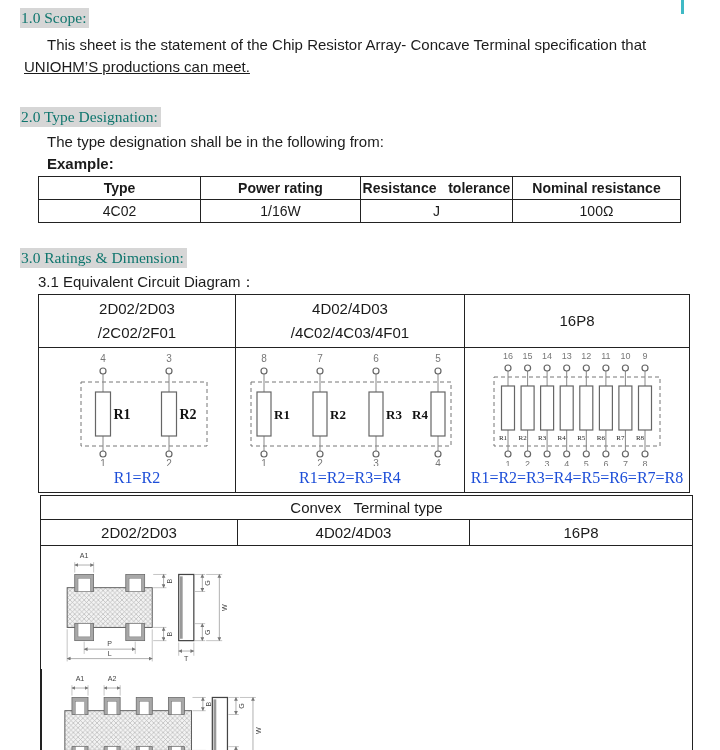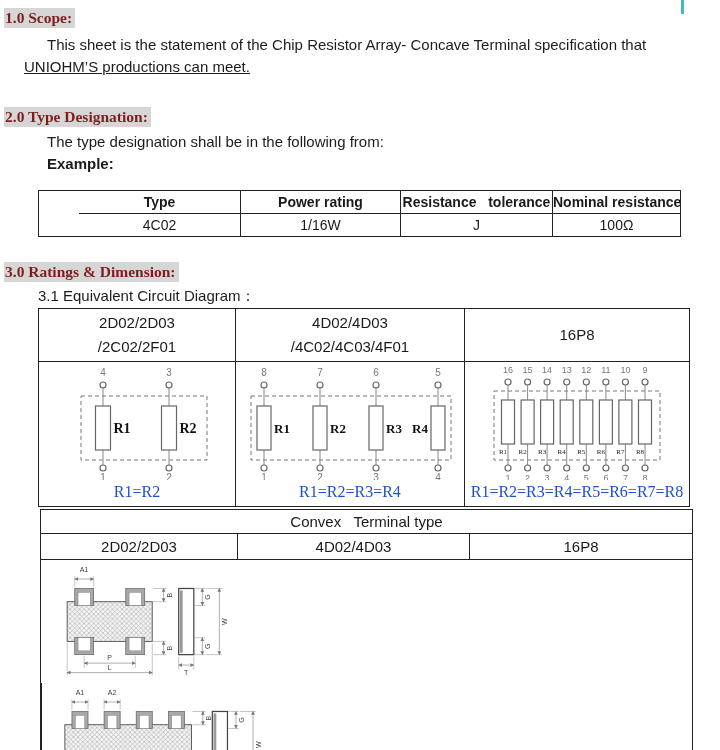--- a/index.html
+++ b/index.html
@@ -4,39 +4,39 @@
 <style>
   * { margin:0; padding:0; box-sizing:border-box; }
   html,body { background:#fff; }
   .page {
     position:relative; width:720px; height:750px; background:#ffffff;
     font-family:"Liberation Sans", sans-serif; color:#1a1a1a; overflow:hidden;
   }
   .teal-mark { position:absolute; left:681px; top:0; width:3px; height:14px; background:#3fb9c5; }
 
   .hl-heading {
-    display:inline-block; margin-left:4px; padding:0 3px 0 1px;
+    display:inline-block; margin-left:20px; padding:0 3px 0 1px;
     background:#d6d6d6; font-family:"Liberation Serif", serif;
-    font-weight:bold; font-size:15.5px; line-height:20px; color:#7f1d1d;
+    font-weight:normal; font-size:15.5px; line-height:20px; color:#0f766e;
   }
   .h-scope { margin-top:8px; }
   .h-type  { margin-top:29px; }
   .h-rat   { margin-top:25px; }
 
   .body-line { font-size:15px; line-height:22px; color:#1c1c1c; }
   .ml47 { margin-left:47px; }
   .ml20 { margin-left:24px;text-decoration:underline; }
   .ml38 { margin-left:38px; }
   .mt6  { margin-top:6px; }
   .mt4  { margin-top:4px; }
   .mt3  { margin-top:3px; }
   .bold { font-weight:bold; }
 
   
-  .t1 { margin:15px 0 0 38px; width:643px; border:1.5px solid #222;padding-left:40px; }
+  .t1 { margin:1px 0 0 38px; width:643px; border:1.5px solid #222; }
   .t1 .row { display:flex; }
   .t1 .row + .row { border-top:1px solid #222; }
   .t1 .cell {
     flex:0 0 auto; text-align:center; font-size:14px; line-height:22px;
     height:22px; white-space:pre; overflow:hidden;
   }
   .t1 .cell + .cell { border-left:1px solid #222; }
   .t1 .c0 { width:161px; } .t1 .c1 { width:160px; } .t1 .c2 { width:152px; } .t1 .c3 { flex:1; }
   .t1 .hrow .cell { font-weight:bold; }
 

